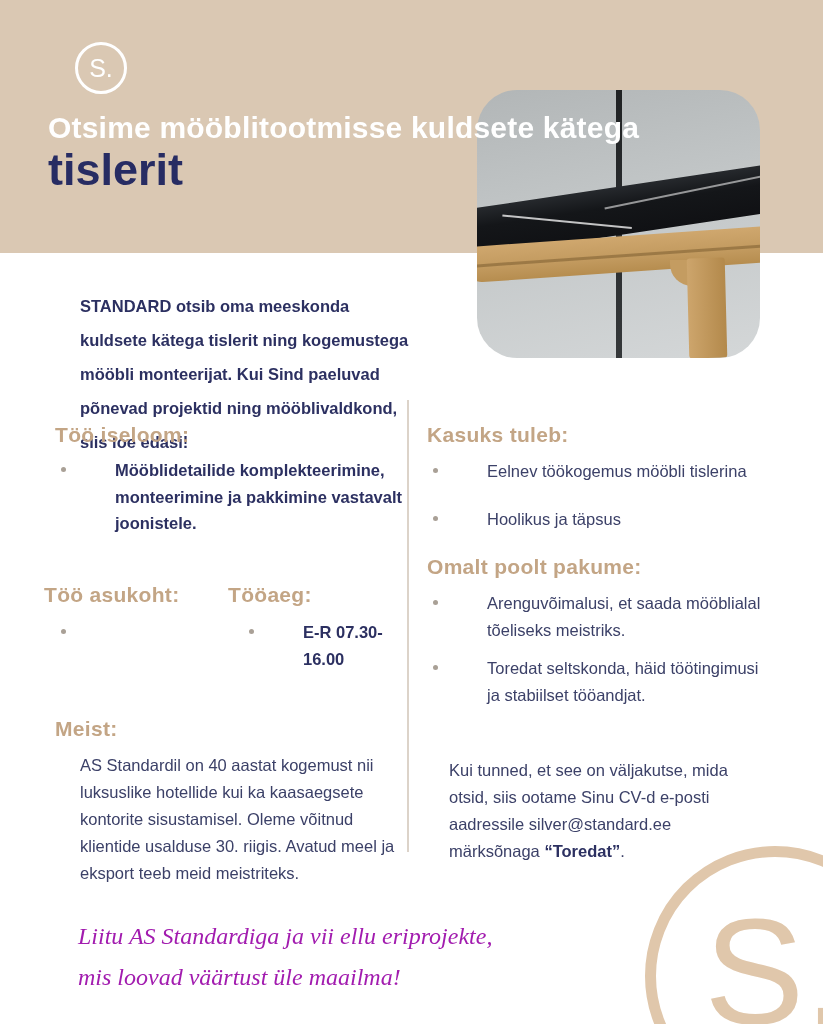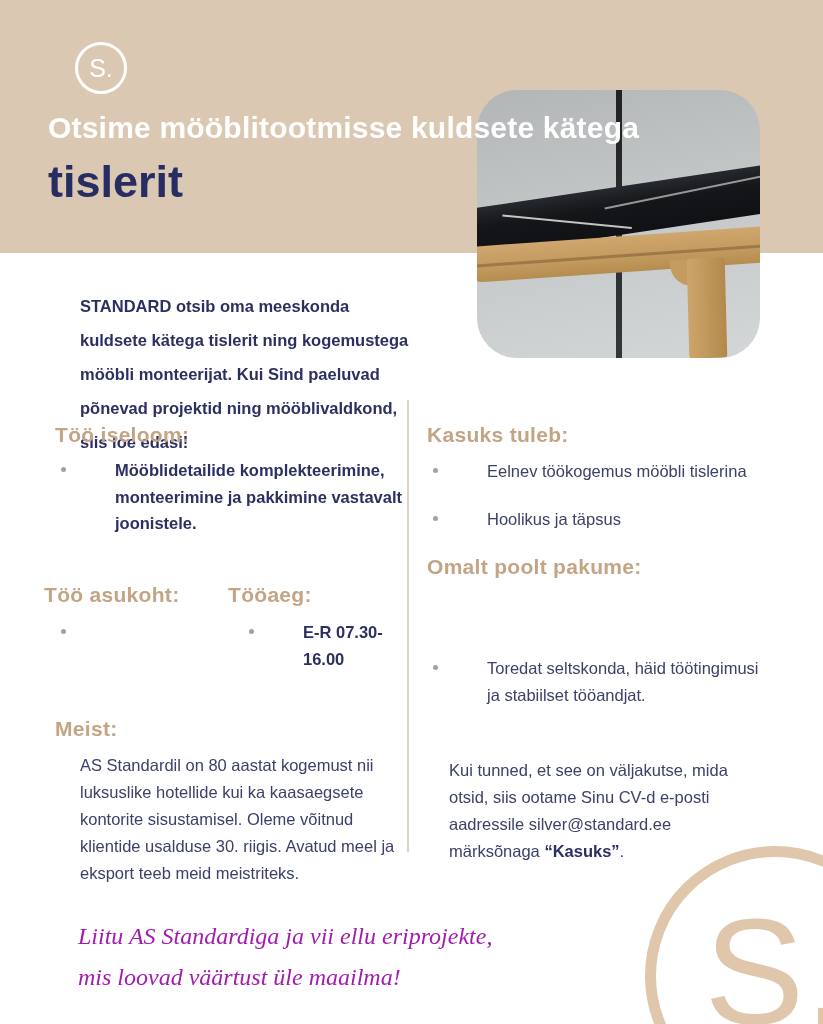--- a/index.html
+++ b/index.html
@@ -42,21 +42,21 @@
     font-weight: 600;
     letter-spacing: 0.2px;
     line-height: 36px;
     white-space: nowrap;
   }
   .headline .line2 {
     color: #272c63;
     font-size: 45px;
     font-weight: 700;
     line-height: 48px;
-    margin-top: 12px;
+    margin-top: 0;
   }
 
   
   .photo {
     position: absolute;
     left: 477px; top: 90px;
     width: 283px; height: 268px;
     border-radius: 40px;
     overflow: hidden;
     background: linear-gradient(168deg, #b2b6b7 0%, #c3c7c8 45%, #d4d7d8 100%);
@@ -238,42 +238,46 @@
   <div class="sec-heading" style="left:228px; top:583px;">Tööaeg:</div>
   <div class="bullet-row" style="left:58px; top:619px; width:165px;">
     <span class="bullet-dot"></span>
   </div>
   <div class="bullet-row" style="left:246px; top:619px; width:170px;">
     <span class="bullet-dot"></span>
     <span class="bullet-text bold-text">E-R 07.30-16.00</span>
   </div>
 
   <div class="sec-heading" style="left:55px; top:717px;">Meist:</div>
-  <div class="paragraph" style="left:80px; top:752px; width:338px;">AS Standardil on 80 aastat kogemust nii luksuslike hotellide kui ka kaasaegsete kontorite sisustamisel. Oleme võitnud klientide usalduse 30. riigis. Avatud meel ja eksport teeb meid meistriteks.</div>
+  <div class="paragraph" style="left:80px; top:752px; width:338px;">AS Standardil on 40 aastat kogemust nii luksuslike hotellide kui ka kaasaegsete kontorite sisustamisel. Oleme võitnud klientide usalduse 30. riigis. Avatud meel ja eksport teeb meid meistriteks.</div>
 
   <div class="divider"></div>
 
   <div class="sec-heading" style="left:427px; top:423px;">Kasuks tuleb:</div>
   <div class="bullet-row" style="left:430px; top:458px; width:340px;">
     <span class="bullet-dot"></span>
     <span class="bullet-text reg-text">Eelnev töökogemus mööbli tislerina</span>
   </div>
   <div class="bullet-row" style="left:430px; top:506px; width:340px;">
     <span class="bullet-dot"></span>
     <span class="bullet-text reg-text">Hoolikus ja täpsus</span>
   </div>
 
   <div class="sec-heading" style="left:427px; top:555px;">Omalt poolt pakume:</div>
+  <div class="bullet-row" style="left:430px; top:590px; width:340px;">
+    <span class="bullet-dot"></span>
+    <span class="bullet-text reg-text">Arenguvõimalusi, et saada mööblialal tõeliseks meistriks.</span>
+  </div>
   <div class="bullet-row" style="left:430px; top:655px; width:345px;">
     <span class="bullet-dot"></span>
     <span class="bullet-text reg-text">Toredat seltskonda, häid töötingimusi ja stabiilset tööandjat.</span>
   </div>
 
   <div class="paragraph" style="left:449px; top:757px; width:315px;">
-    <span>Kui tunned, et see on väljakutse, mida otsid, siis ootame Sinu CV-d e-posti aadressile silver@standard.ee märksõnaga </span><span class="kw">“Kasuks”</span><span>.</span>
+    <span>Kui tunned, et see on väljakutse, mida otsid, siis ootame Sinu CV-d e-posti aadressile silver@standard.ee märksõnaga </span><span class="kw">“Toredat”</span><span>.</span>
   </div>
 
   <div class="tagline">
     <div>Liitu AS Standardiga ja vii ellu eriprojekte,</div>
     <div>mis loovad väärtust üle maailma!</div>
   </div>
 
   <div class="logo-big">S.</div>
 
 </div>

